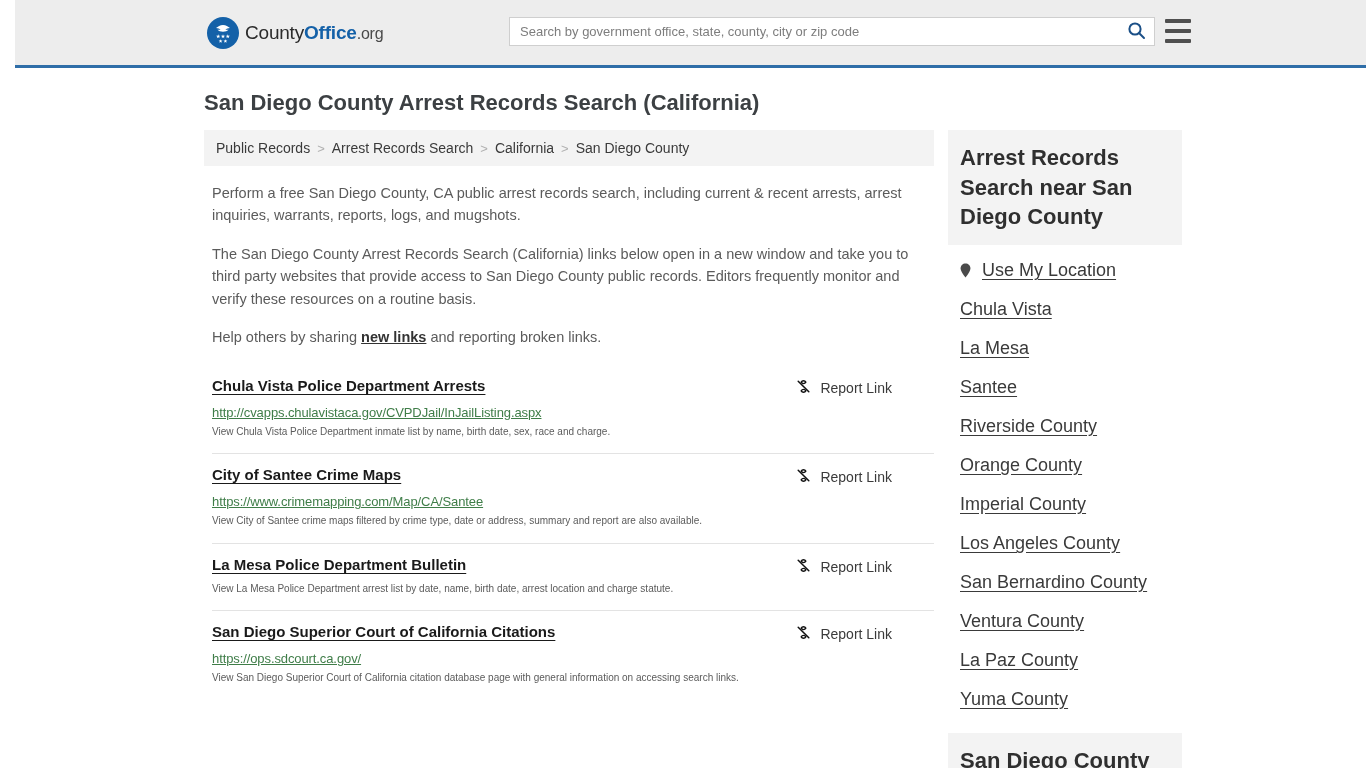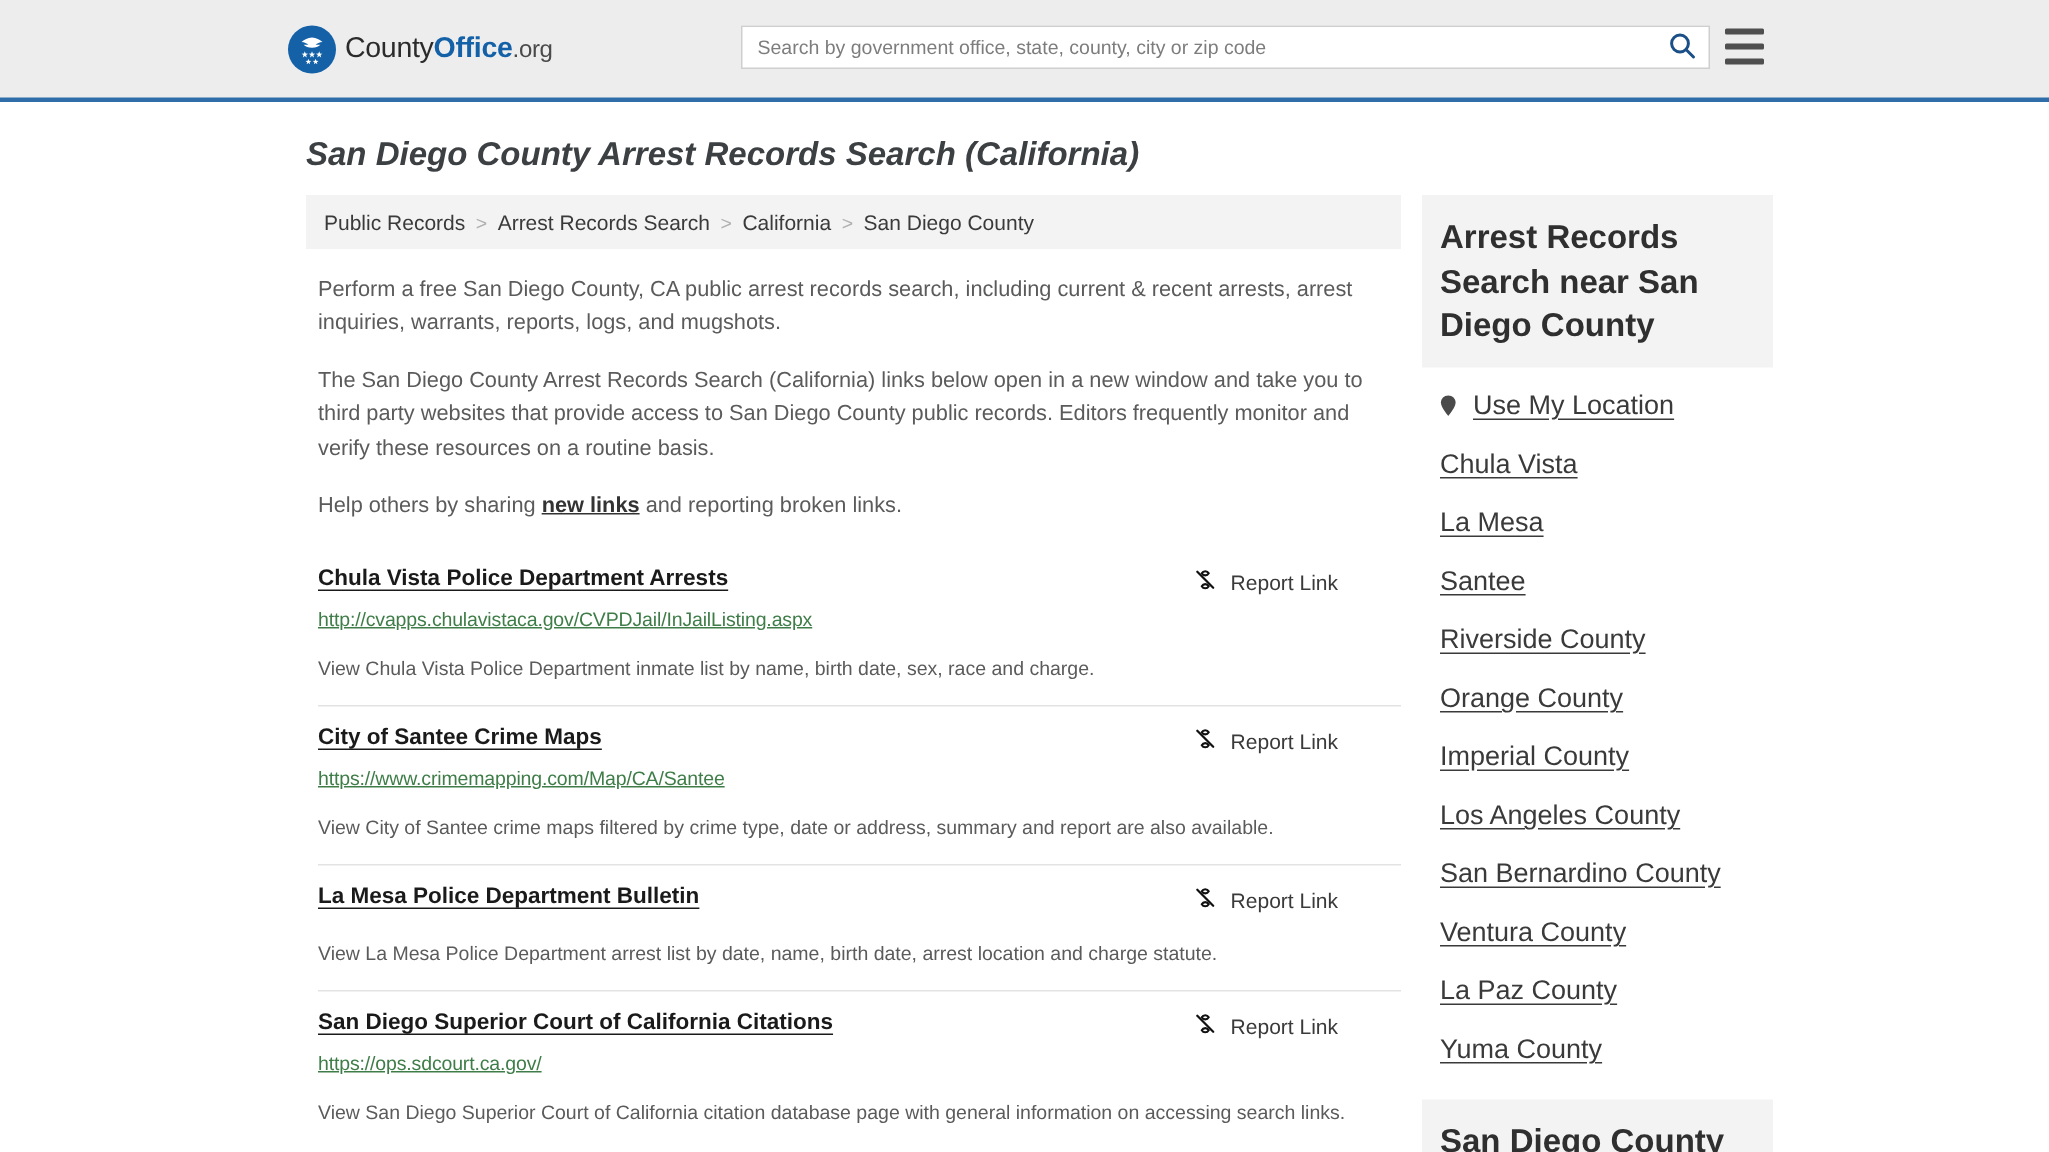--- a/index.html
+++ b/index.html
@@ -13,20 +13,21 @@
   }
 
   
   .site-header {
     height: 68px;
     background: #ededed;
     border-bottom: 3px solid #2f6ea8;
     display: flex;
     align-items: center;
     position: relative;
+    margin-left: 15px;
   }
   .brand {
     display: flex;
     align-items: center;
     margin-left: 192px;
     text-decoration: none;
   }
   .brand-mark {
     width: 32px; height: 32px;
     border-radius: 50%;
@@ -173,24 +174,24 @@
     margin-top: 1px;
   }
   .result-url {
     display: block;
     font-size: 13px;
     color: #3f7d48;
     margin-top: 7px;
     letter-spacing: -0.1px;
   }
   .result-desc {
-    font-size: 13px;
+    font-size: 10px;
     color: #5b5b5b;
     line-height: 1.55;
-    margin-top: 16px;
+    margin-top: 4px;
     max-width: 700px;
   }
 
   
   .side-box { margin-bottom: 0; }
   .side-head {
     background: #f3f3f3;
     padding: 13px 12px;
     font-size: 22px;
     font-weight: bold;
@@ -266,21 +267,21 @@
     <span></span>
     <span></span>
     <span></span>
   </div>
 </div>
 
 <div class="page">
 
   <div class="title-outer">
     <div class="title-inner" style="padding-top:22px;">
-      <div style="font-size:22px;font-weight:bold;color:#3c4043;font-style:italic;">San Diego County Arrest Records Search (California)</div>
+      <div style="font-size:22px;font-weight:bold;color:#3c4043;">San Diego County Arrest Records Search (California)</div>
     </div>
   </div>
 
   <div class="cols">
 
     <div class="main-col">
 
       <div class="breadcrumb">
         <a href="#">Public Records</a>
         <span class="sep">&gt;</span>

